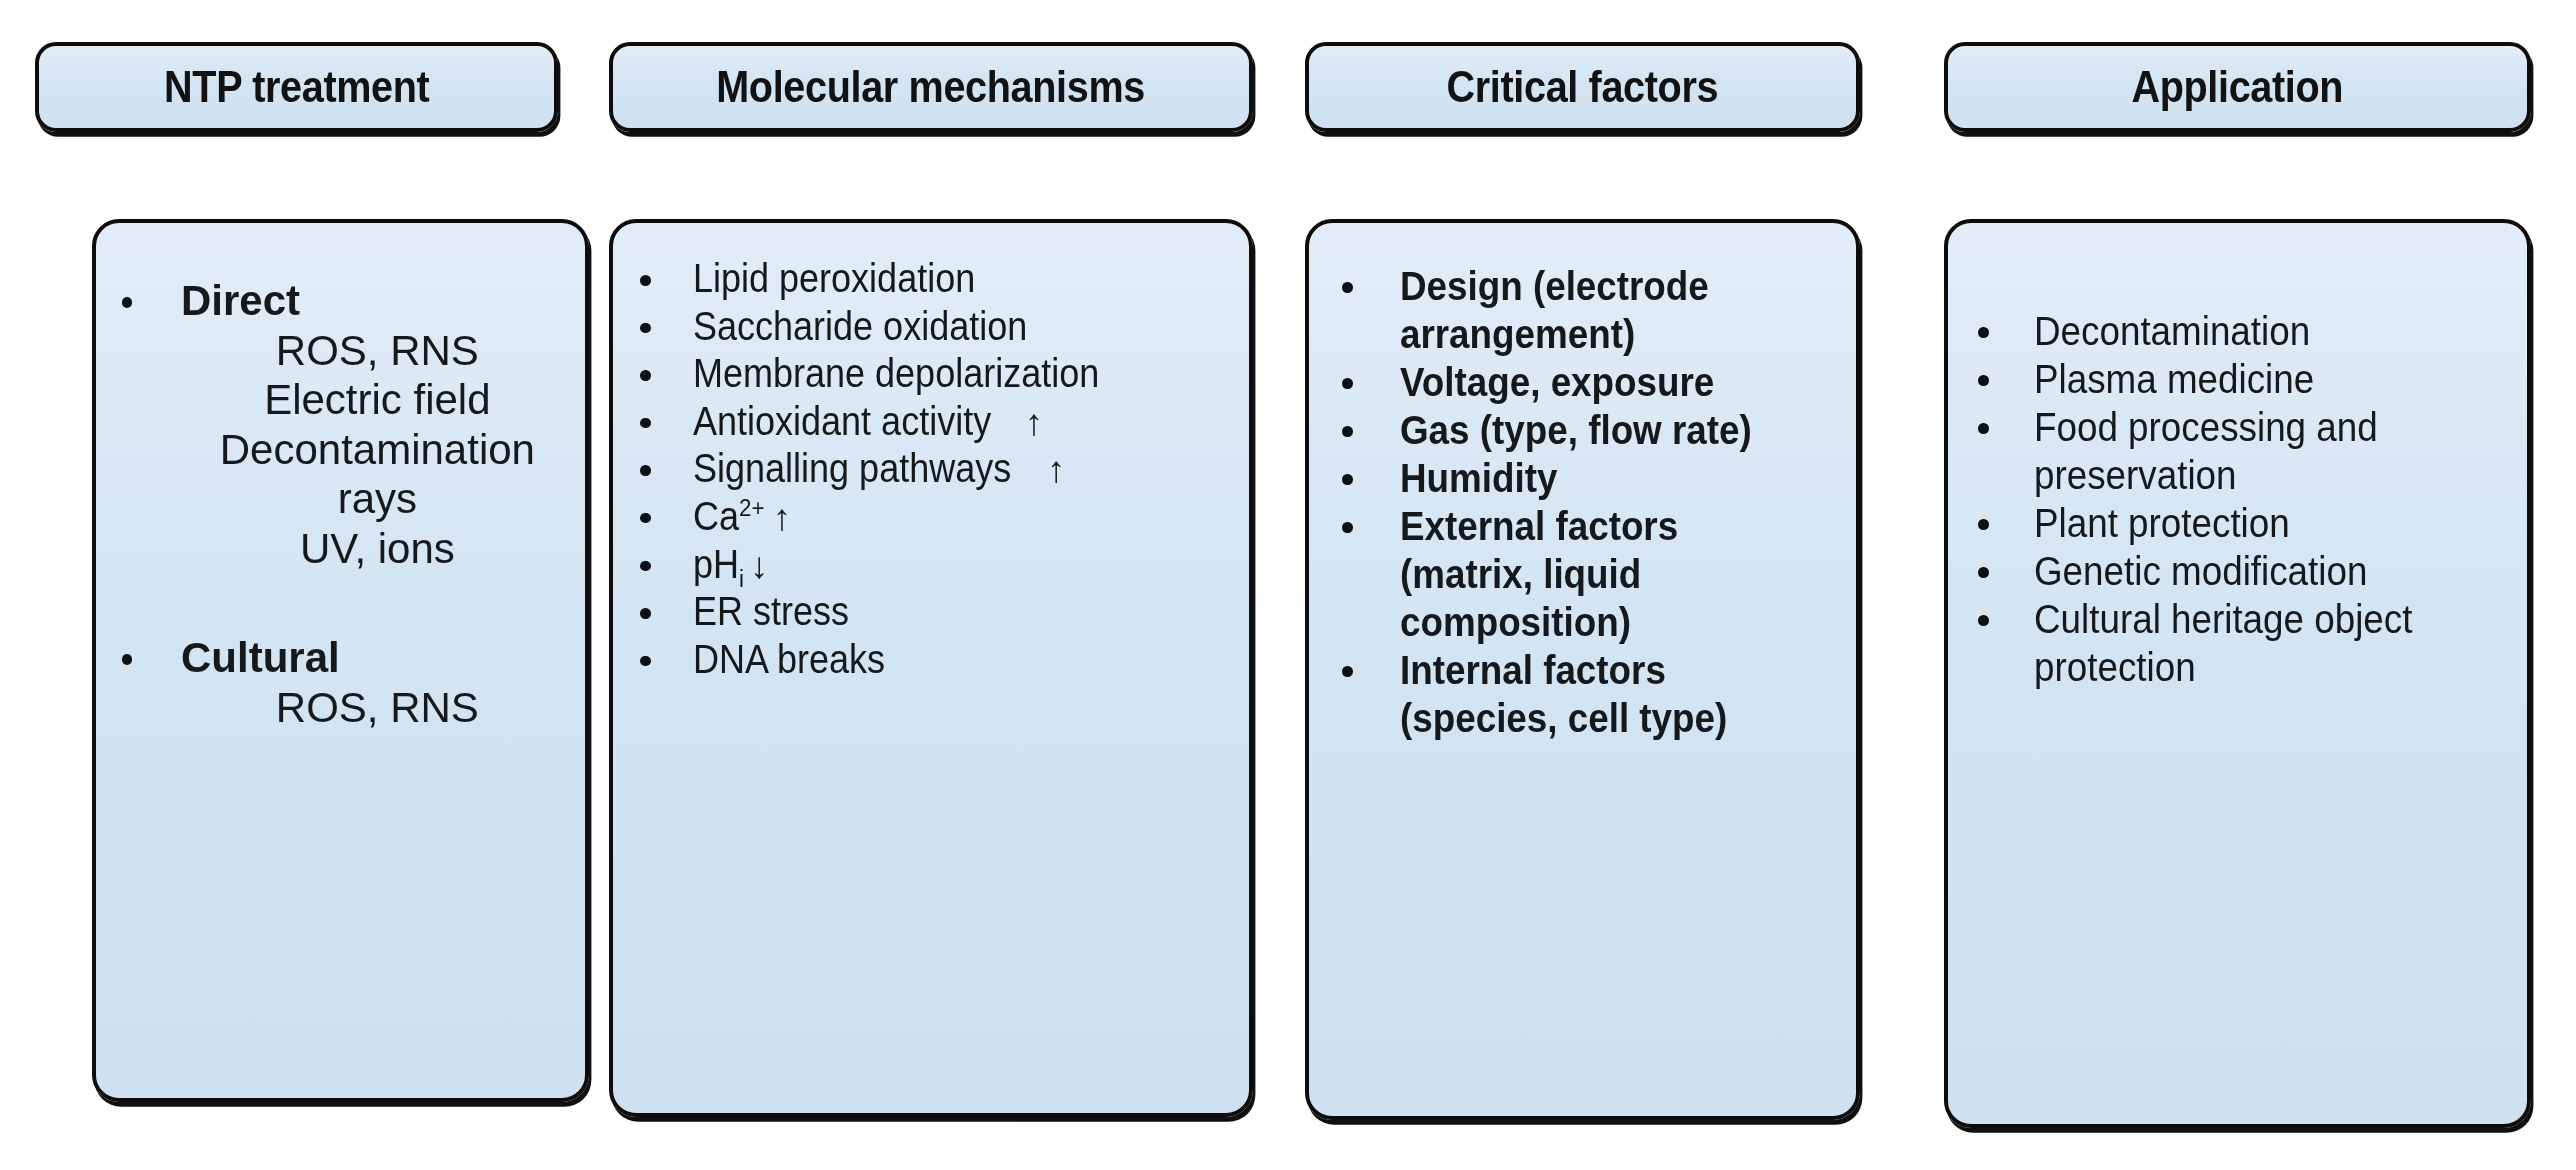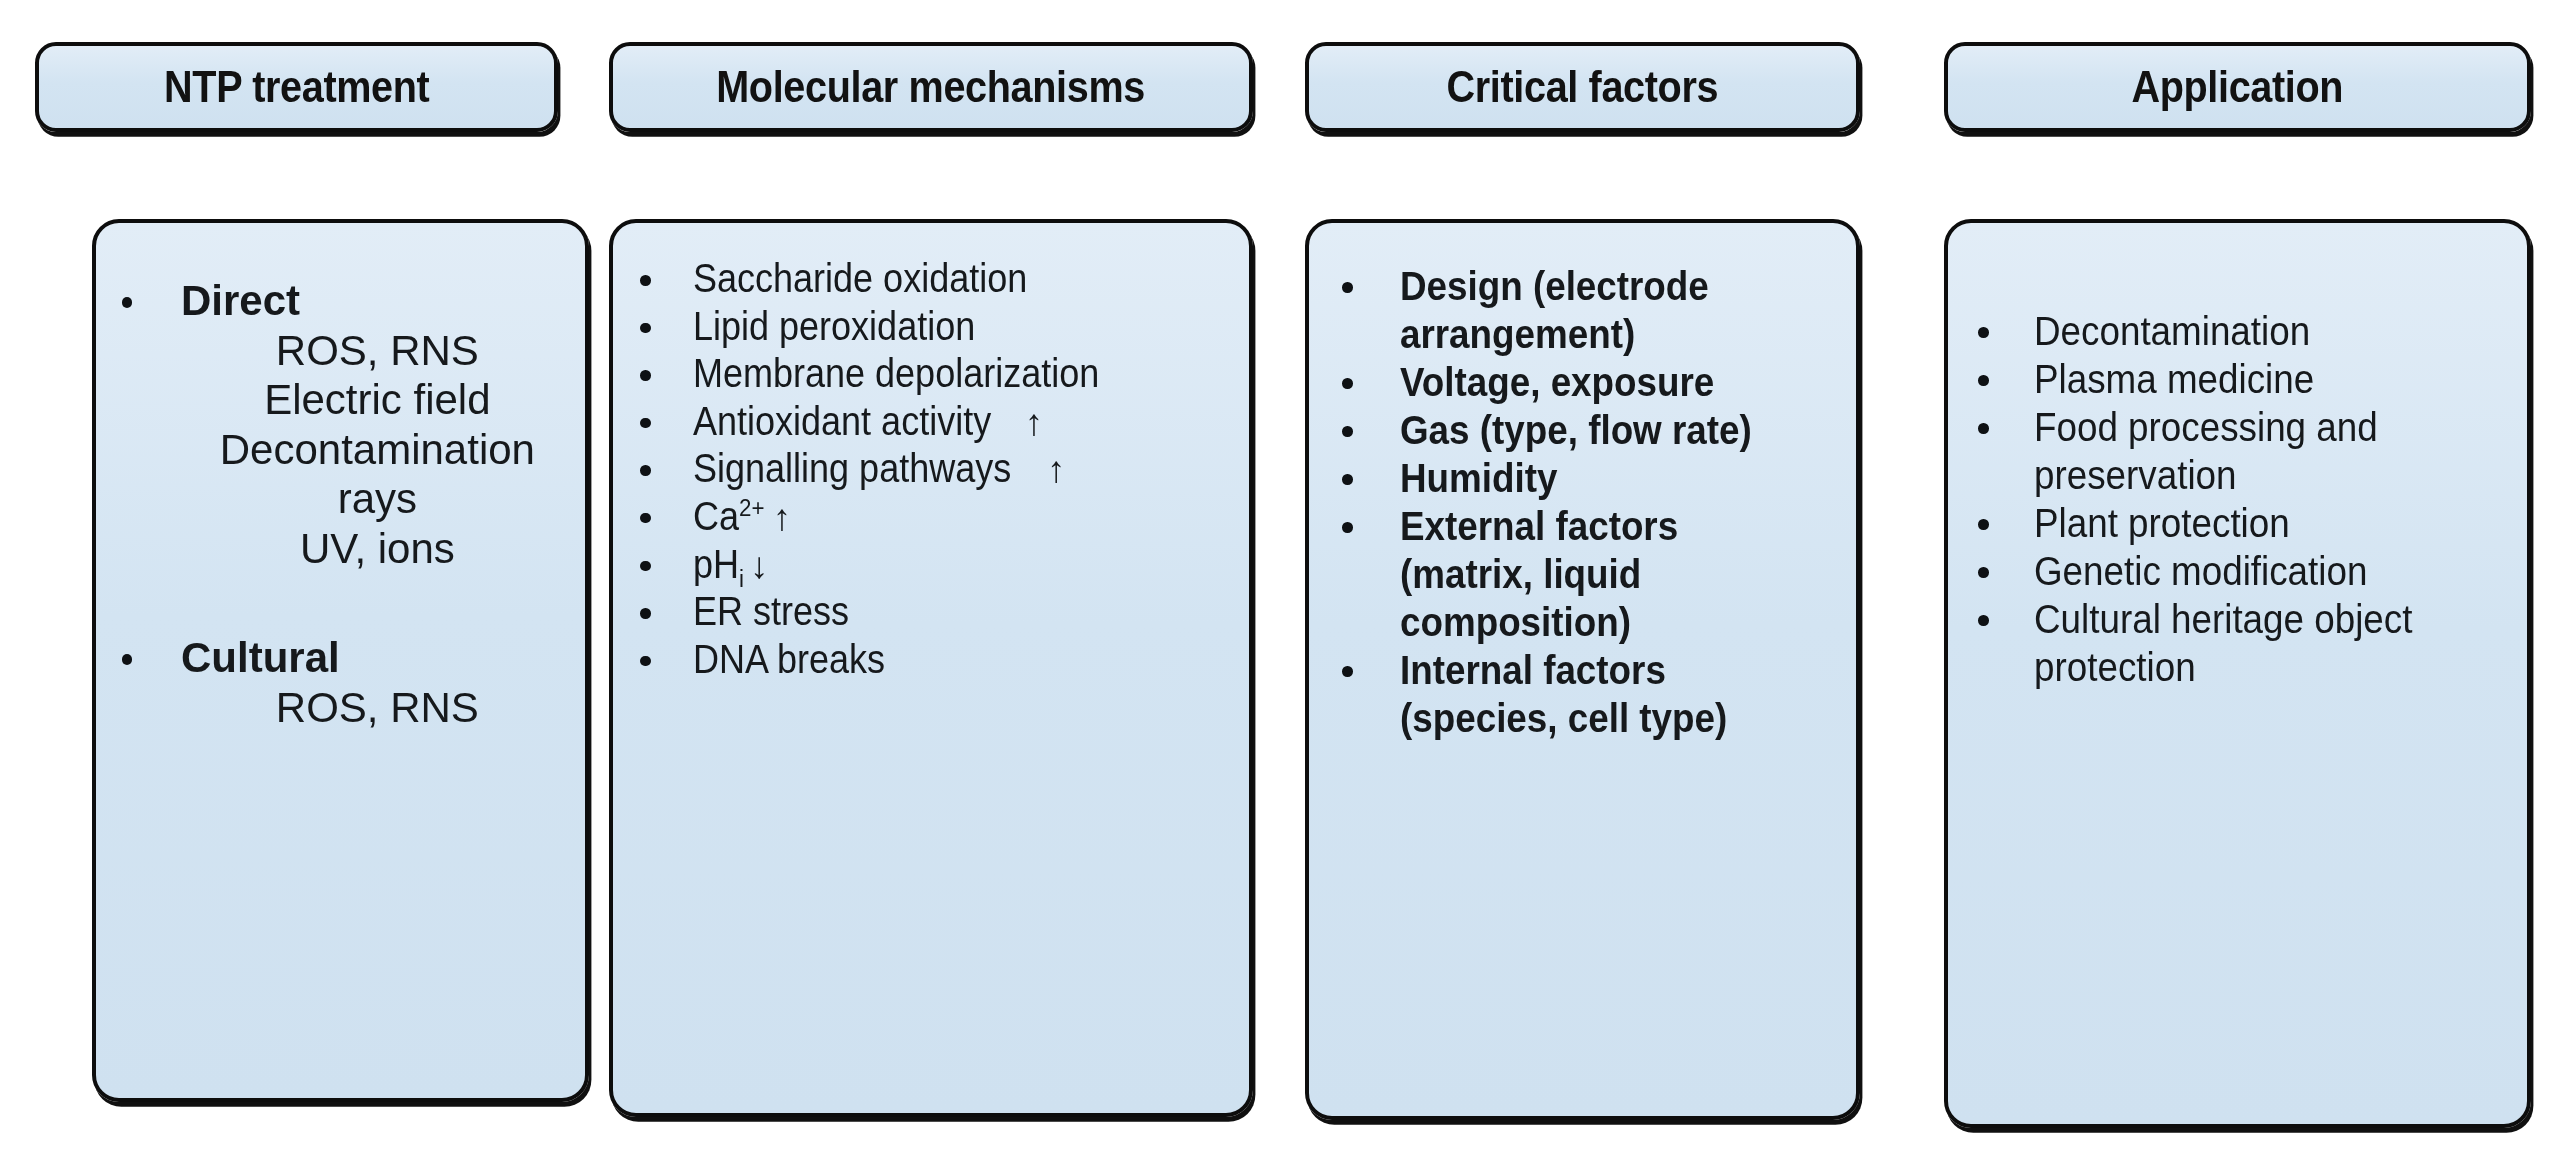--- a/index.html
+++ b/index.html
@@ -183,25 +183,25 @@
         
         <span>ROS, RNS</span>
       </li>
     </ul>
   </div>
 
   <div class="panel body-panel" id="panel-body-2" style="left:609px; top:219px; width:644px; height:898px;">
     <ul class="bullet-list c2-list">
       <li>
         <span class="bullet-dot"></span>
+        <span class="c2-text">Lipid peroxidation</span>
+      </li>
+      <li>
+        <span class="bullet-dot"></span>
         <span class="c2-text">Saccharide oxidation</span>
-      </li>
-      <li>
-        <span class="bullet-dot"></span>
-        <span class="c2-text">Lipid peroxidation</span>
       </li>
       <li>
         <span class="bullet-dot"></span>
         <span class="c2-text">Membrane depolarization</span>
       </li>
       <li>
         <span class="bullet-dot"></span>
         <span class="c2-text">Antioxidant activity</span><span class="arrow arrow-up"></span>
       </li>
       <li>

